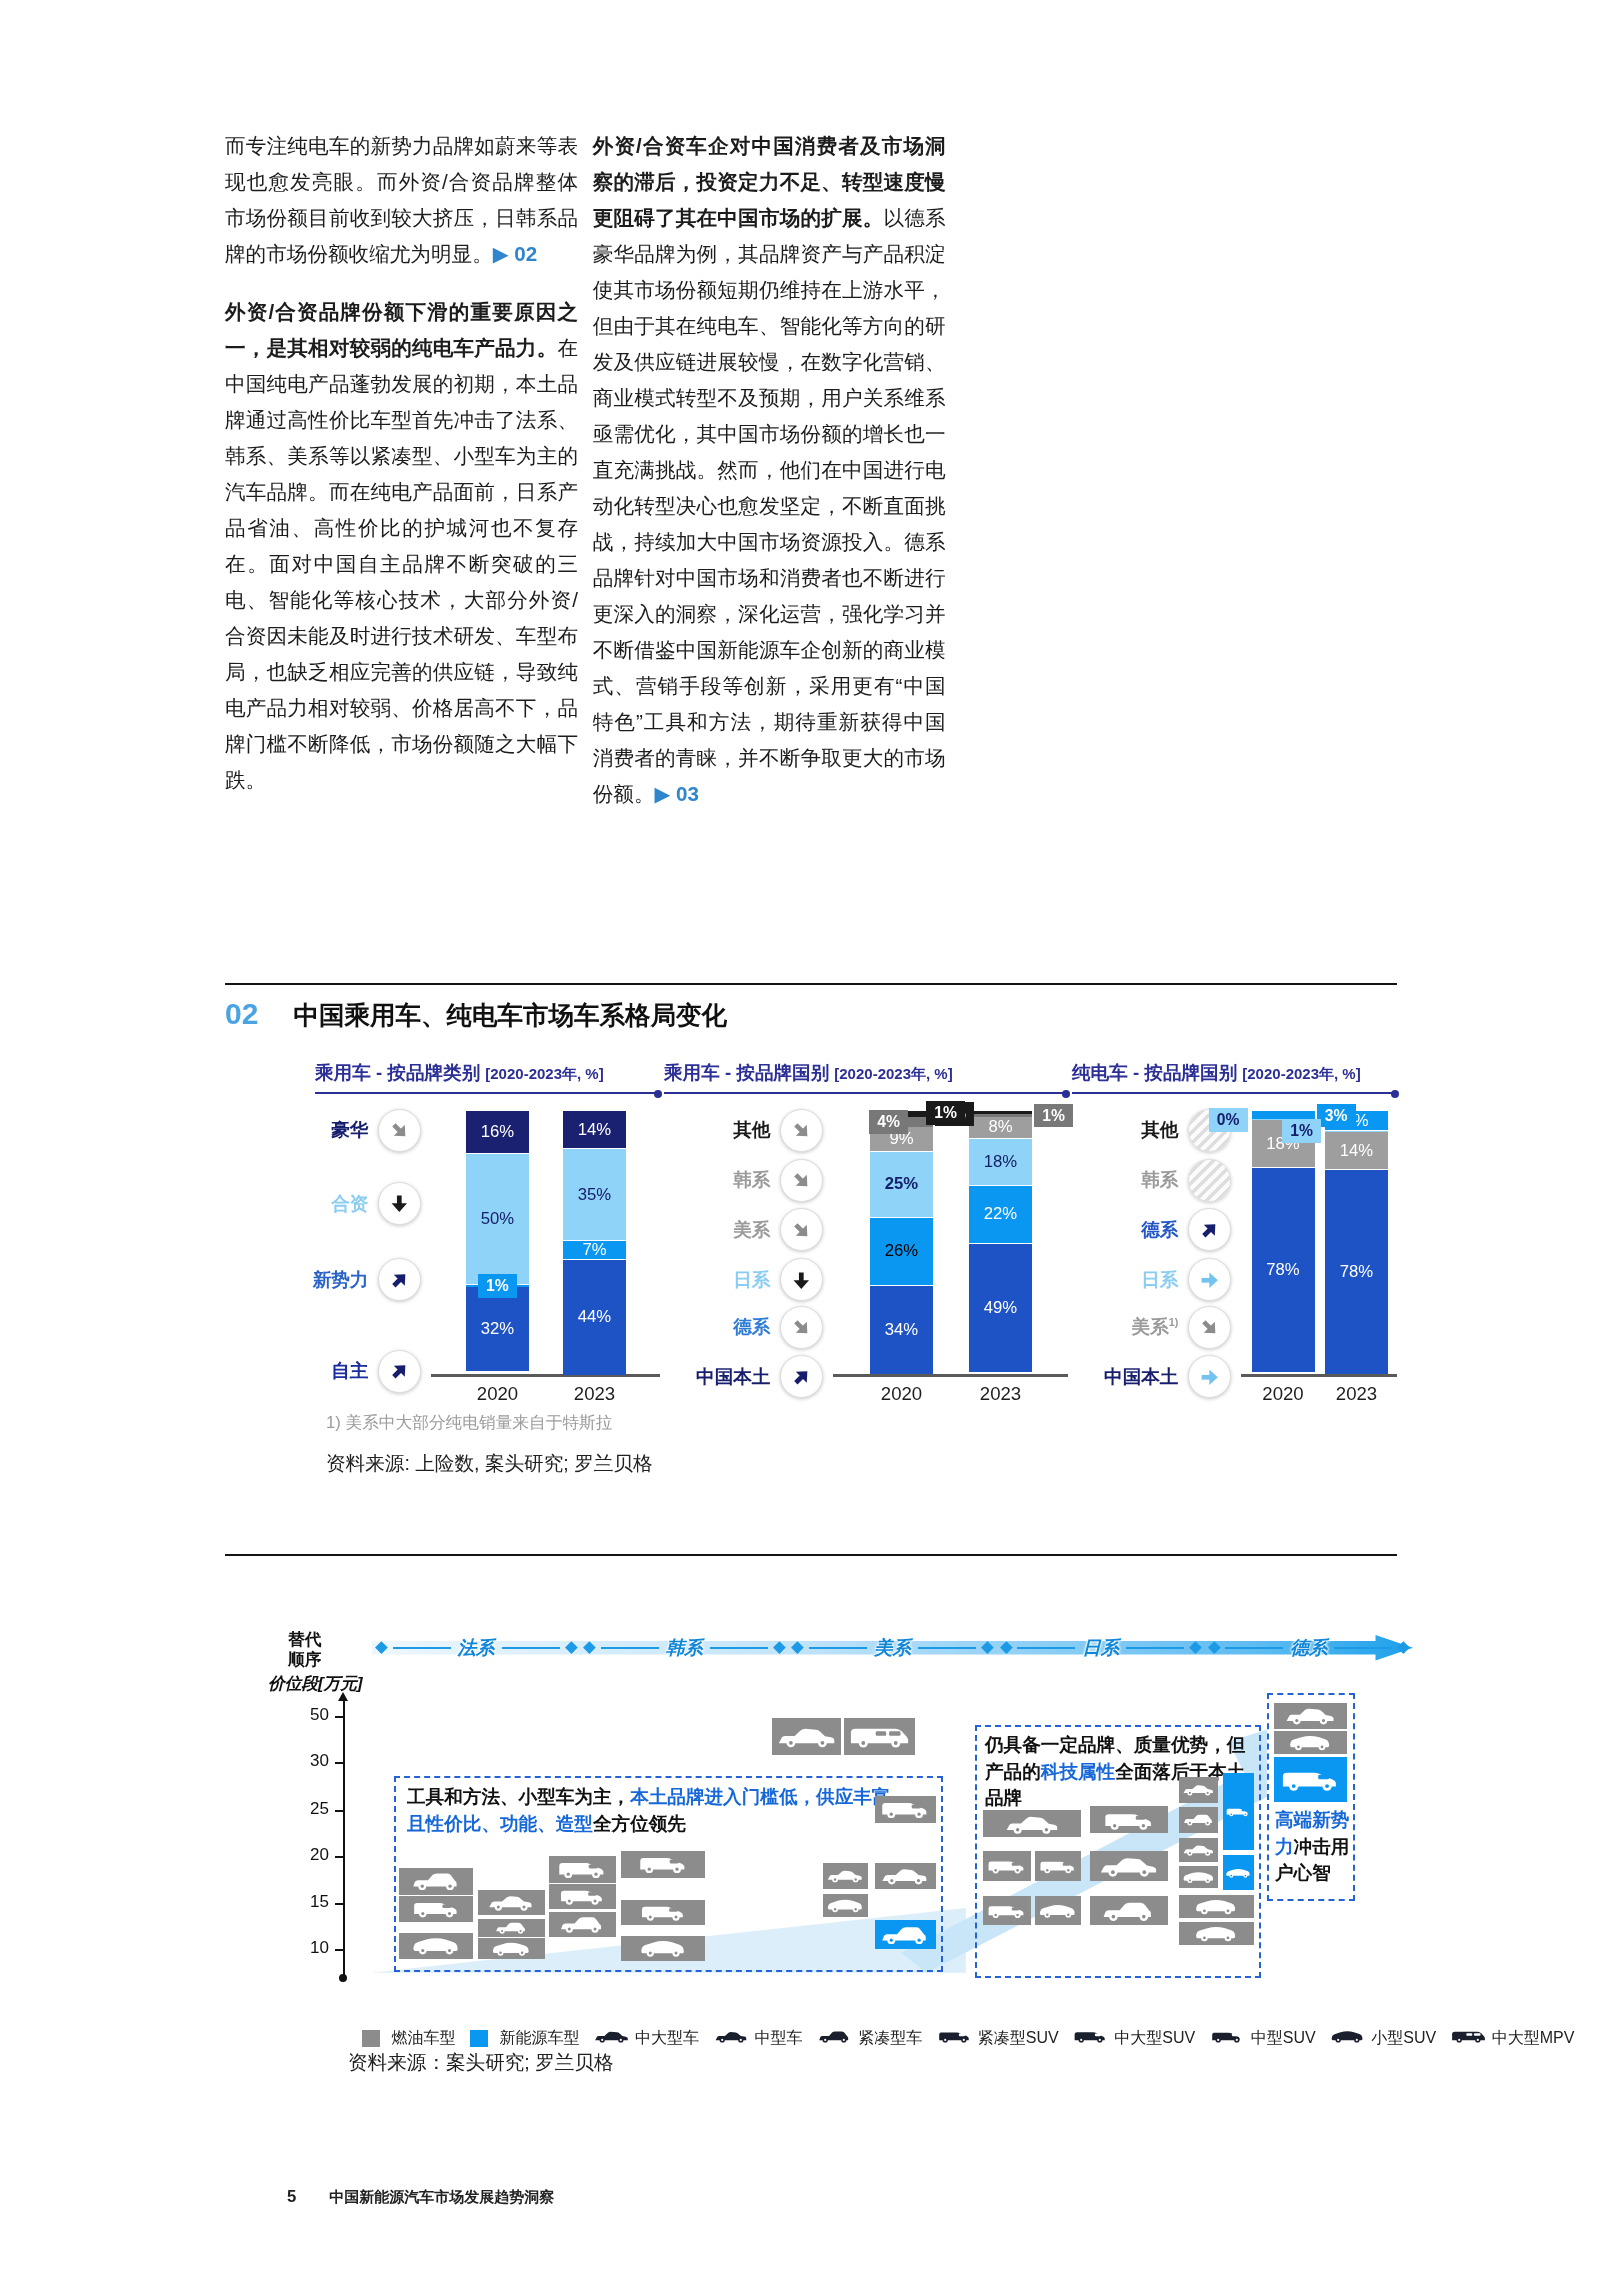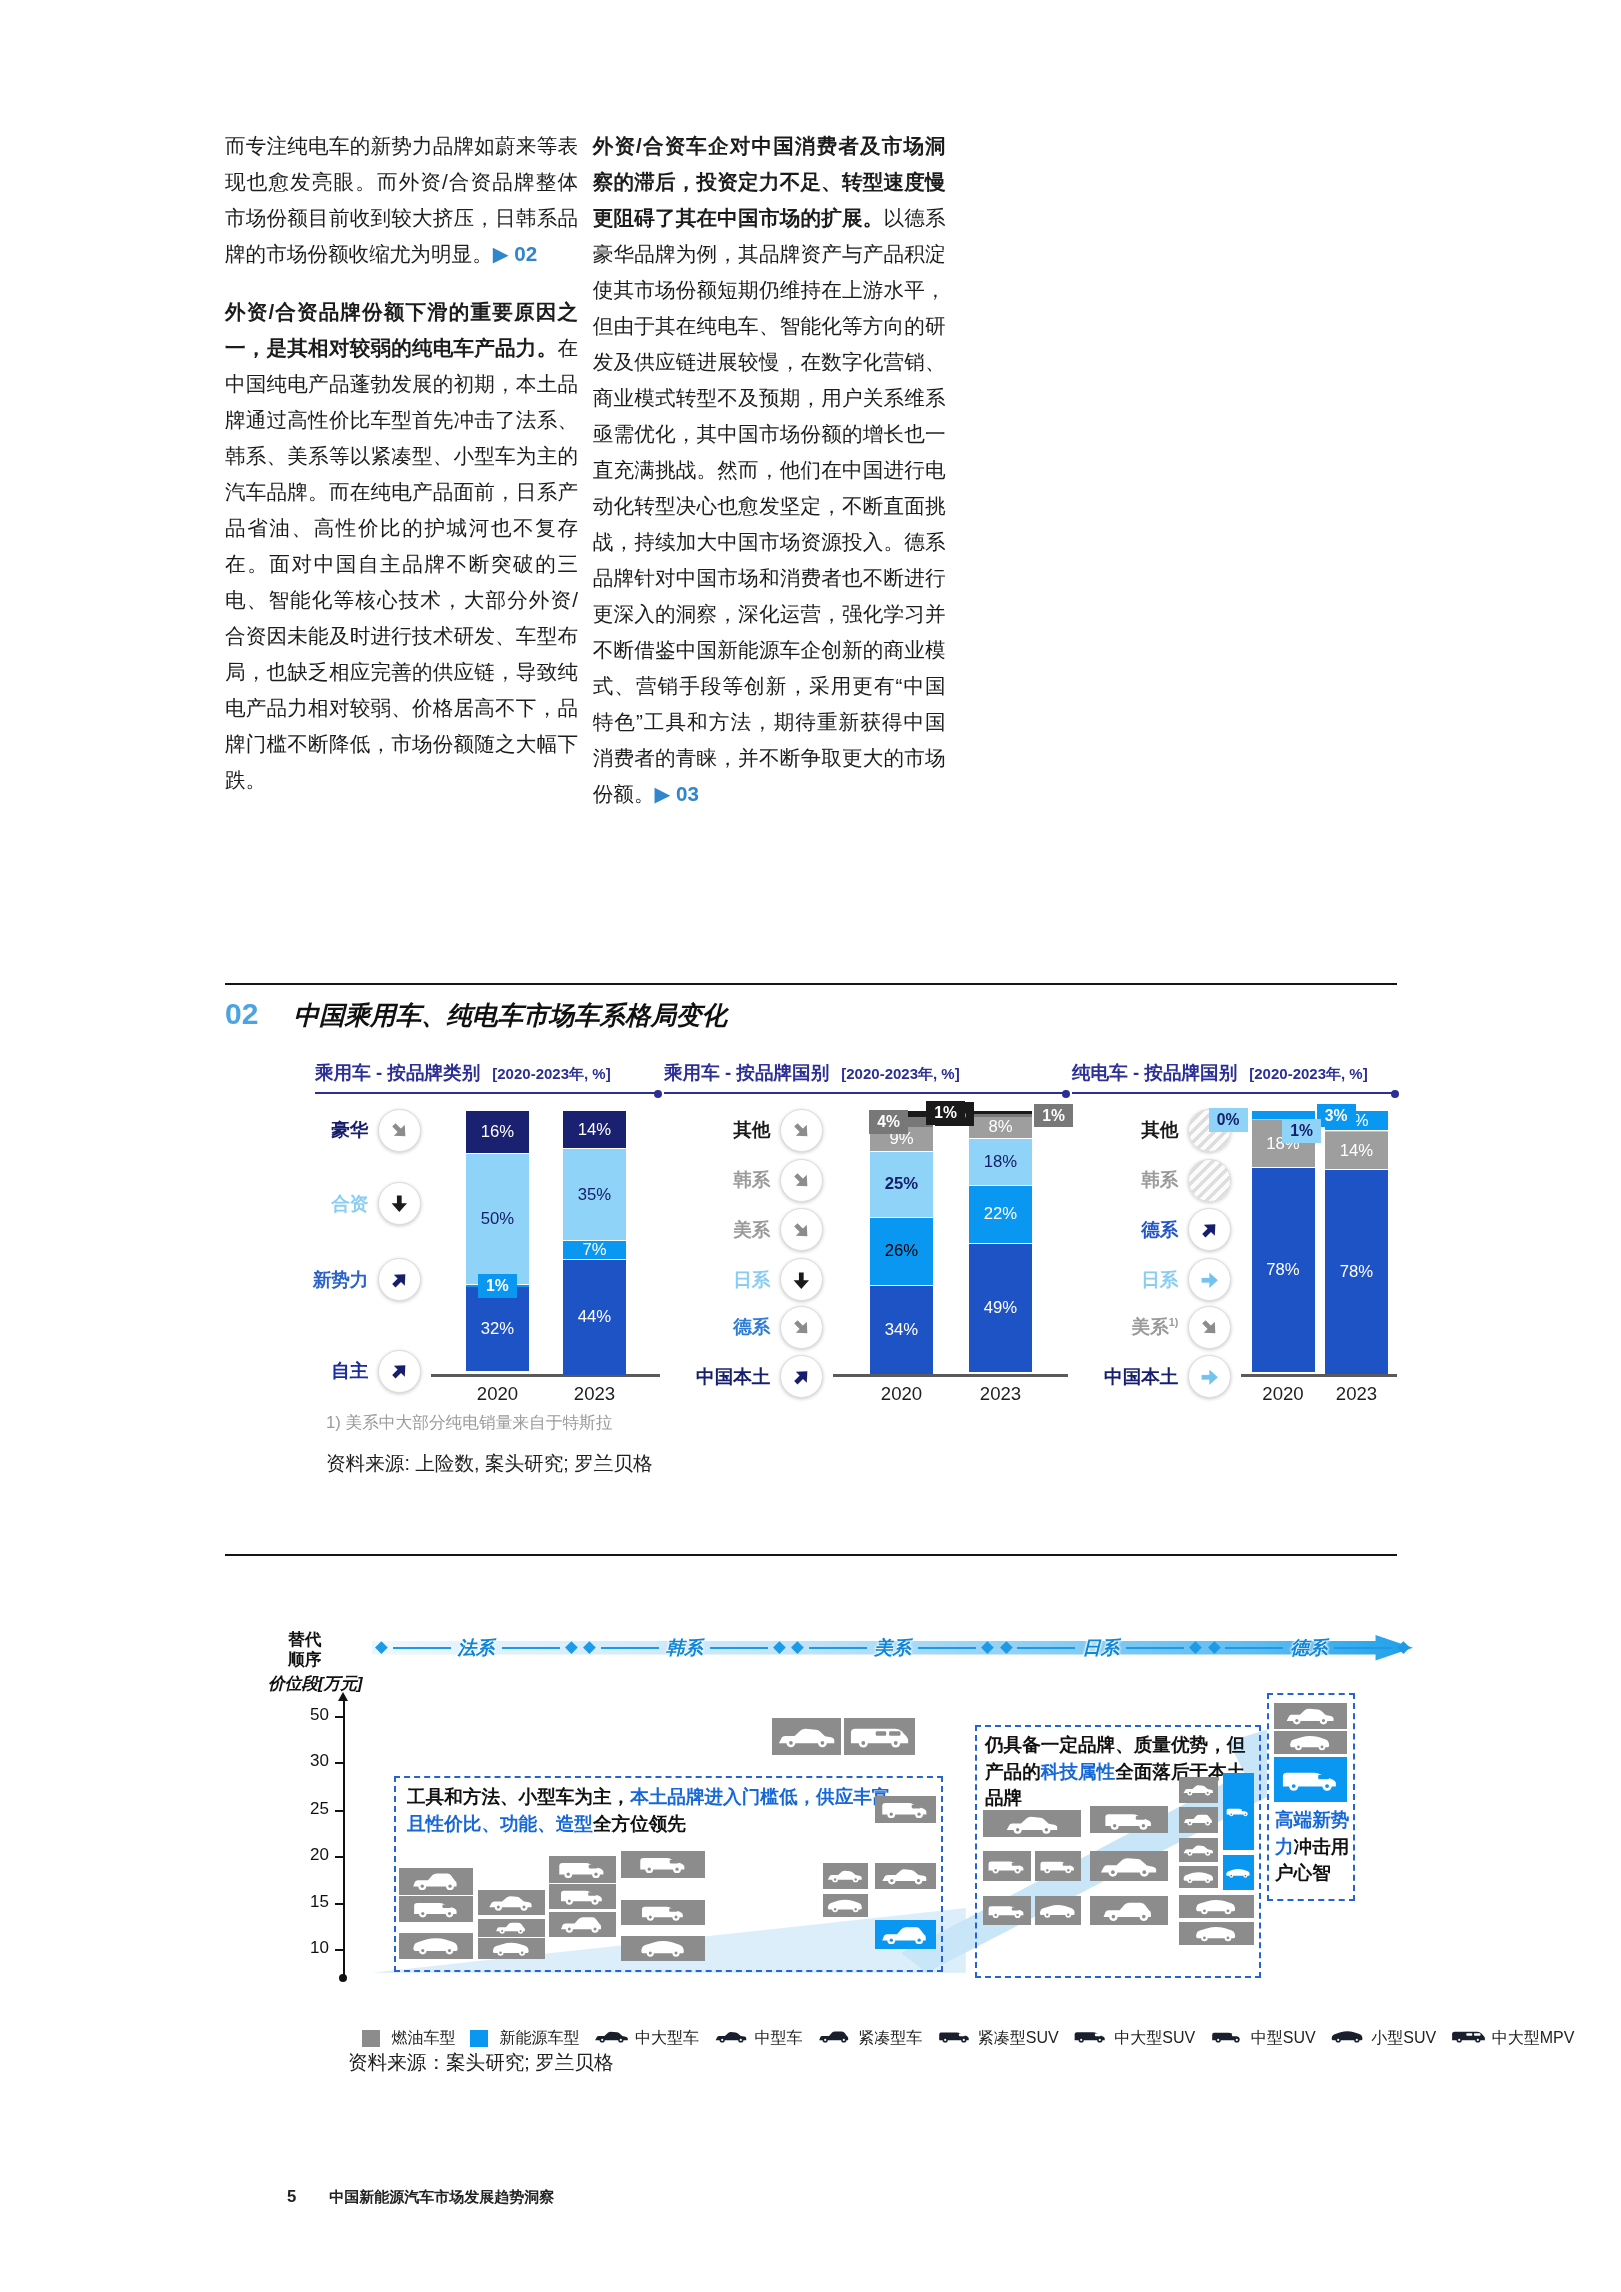--- a/index.html
+++ b/index.html
@@ -16,28 +16,28 @@
   .intro{position:absolute;left:225px;top:128px;width:725px;}
   .cols{display:flex;gap:14.7px;}
   .col{width:353px;font-size:20.6px;line-height:36px;text-align:justify;color:#1c1c1c;}
   .col p{margin:0 0 21.6px 0;}
 
   
   .sec{position:absolute;left:225px;width:1172px;}
   .sec-rule{position:absolute;left:0;top:0;width:100%;height:2px;background:#141414;}
   .sec-head{position:absolute;left:0;top:13.7px;display:flex;align-items:baseline;gap:35px;white-space:nowrap;}
   .sec-no{color:#4aa3e2;font-size:30px;font-weight:bold;}
-  .sec-title{font-size:25.5px;font-weight:bold;color:#101010;font-style:italic;}
+  .sec-title{font-size:25.5px;font-weight:bold;color:#101010;}
   .footnote{position:absolute;left:101px;top:428px;font-size:16.7px;color:#9b9b9b;}
   .source{position:absolute;font-size:19.6px;color:#202020;}
 
   
   #charts-row{position:absolute;left:90px;top:77px;width:1082px;display:flex;justify-content:space-between;}
   .panel{position:relative;}
-  .ptitle{display:flex;align-items:baseline;gap:12px;color:#2b2f96;border-bottom:2.9px solid #2b2f96;
+  .ptitle{display:flex;align-items:baseline;gap:5px;color:#2b2f96;border-bottom:2.9px solid #2b2f96;
           padding-bottom:5.9px;position:relative;font-weight:bold;white-space:nowrap;}
   .pt-main{font-size:18.6px;}
   .pt-unit{font-size:15px;}
   .ptitle::after{content:'';position:absolute;right:-2px;bottom:-5.9px;width:7.8px;height:7.8px;border-radius:50%;background:#2b2f96;}
   .pbody{display:flex;margin-top:17.6px;}
   .plegend{position:relative;height:294px;flex:none;}
   .legend-item{position:absolute;right:9.8px;display:flex;align-items:center;gap:9.8px;white-space:nowrap;}
   .legend-label{font-size:18.6px;font-weight:bold;}
   .legend-label sup{font-size:10.8px;}
   .licon{width:41px;height:41px;border-radius:50%;background:#fff;border:1px solid #dcdcdc;

